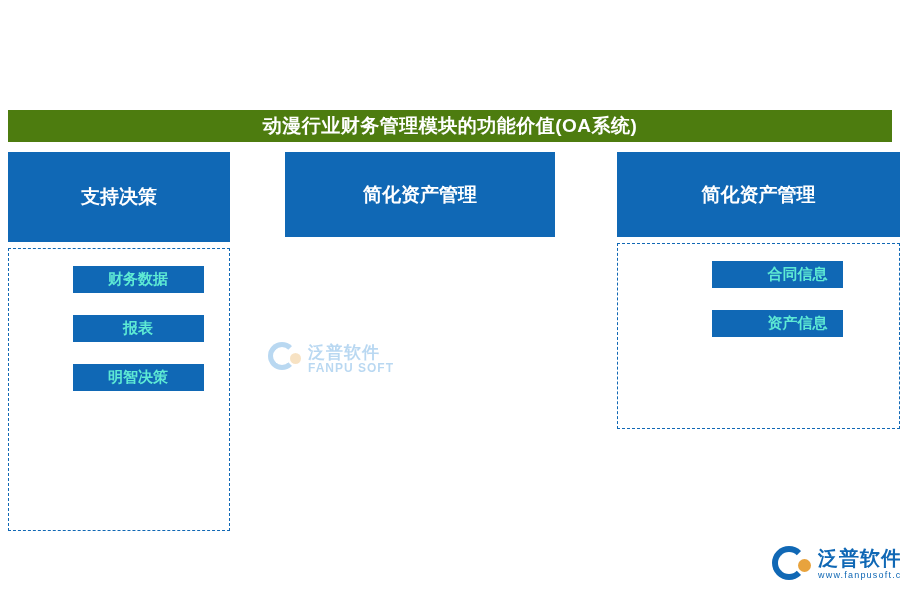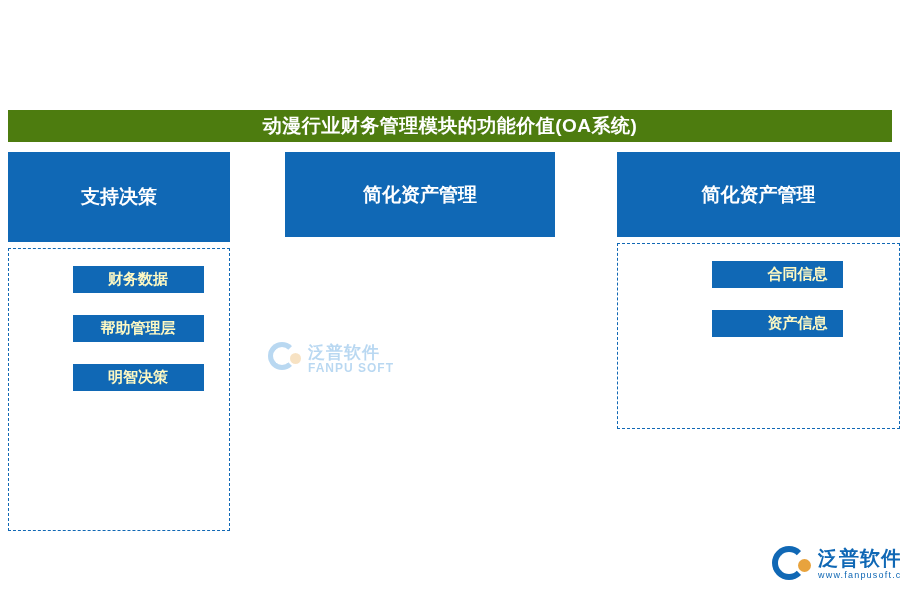--- a/index.html
+++ b/index.html
@@ -67,21 +67,21 @@
     flex-direction: column;
     align-items: center;
     position: relative;
   }
   .col-0 .col-body { height: 283px; padding-top: 17px; }
   .col-1 .col-body { height: 234px; padding-top: 17px; }
   .col-2 .col-body { height: 186px; padding-top: 17px; }
 
   .leaf {
     background: #1068b5;
-    color: #fef9c3;
+    color: #5eead4;
     font-size: 15px;
     font-weight: bold;
     height: 27px;
     display: flex;
     align-items: center;
     justify-content: center;
     margin-bottom: 22px;
     box-sizing: border-box;
     margin-left: 38px;
   }
@@ -197,21 +197,21 @@
 <body>
 
 <div class="canvas">
 
   <div class="title-bar">动漫行业财务管理模块的功能价值(OA系统)</div>
 
   <div class="col col-0">
     <div class="col-head">支持决策</div>
     <div class="col-body">
       <div class="leaf">财务数据</div>
-      <div class="leaf">帮助管理层</div>
+      <div class="leaf">报表</div>
       <div class="leaf">明智决策</div>
     </div>
   </div>
 
   <div class="col col-1">
     <div class="col-head">简化资产管理</div>
   </div>
 
   <div class="col col-2">
     <div class="col-head">简化资产管理</div>

